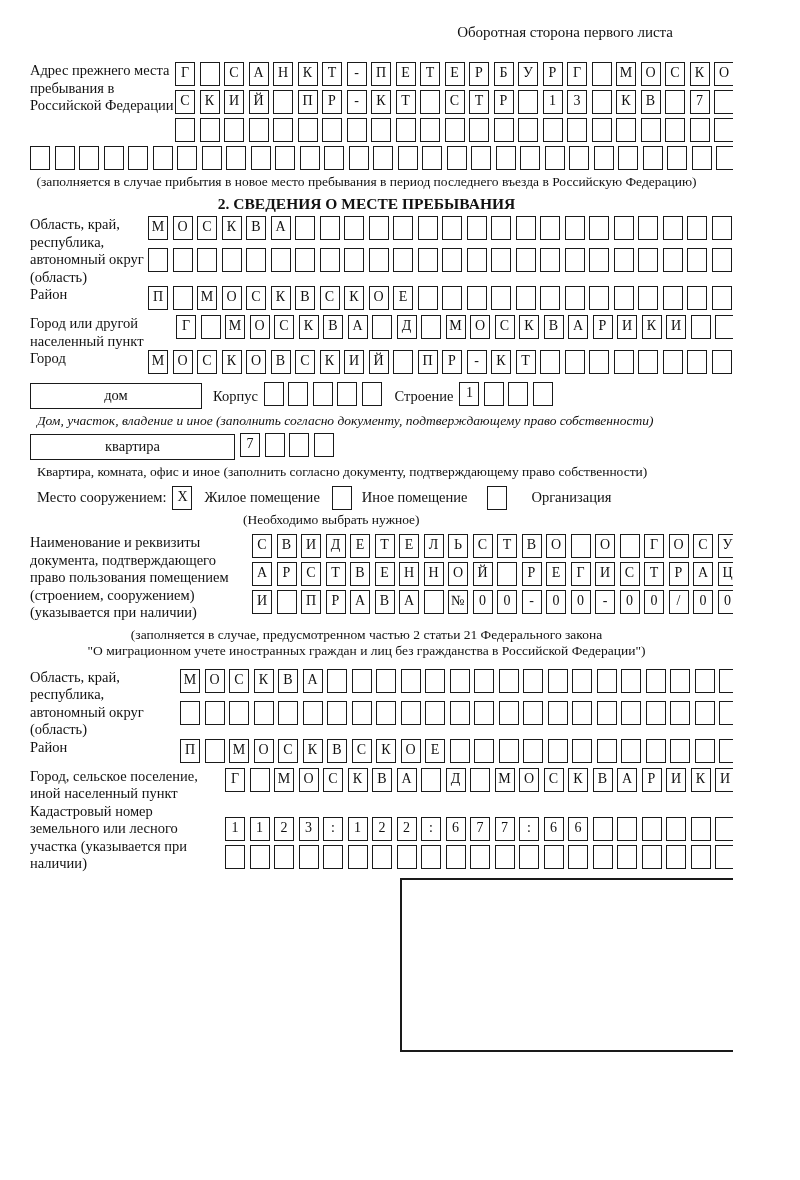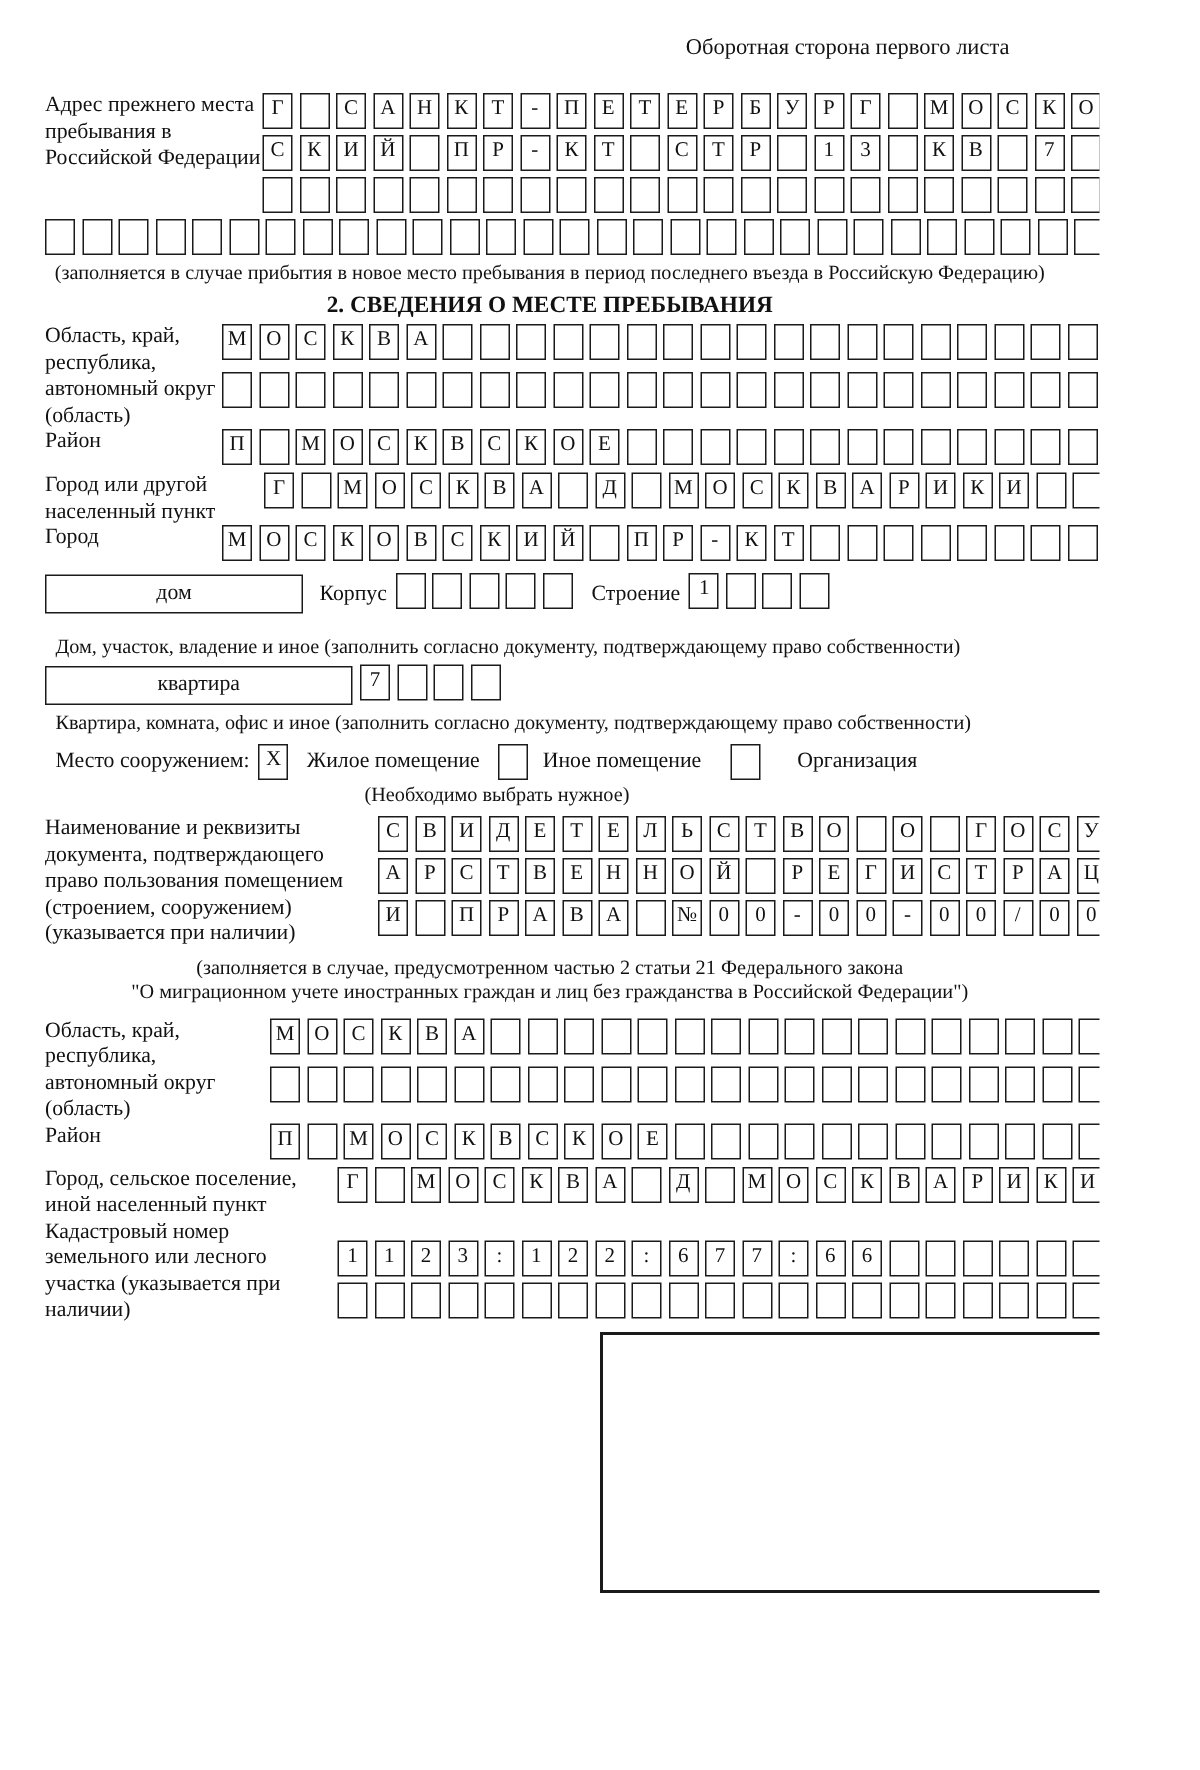--- a/index.html
+++ b/index.html
@@ -103,21 +103,21 @@
     <div class="boxes gap5"><span class="cell">М</span><span class="cell">О</span><span class="cell">С</span><span class="cell">К</span><span class="cell">О</span><span class="cell">В</span><span class="cell">С</span><span class="cell">К</span><span class="cell">И</span><span class="cell">Й</span><span class="cell"></span><span class="cell">П</span><span class="cell">Р</span><span class="cell">-</span><span class="cell">К</span><span class="cell">Т</span><span class="cell"></span><span class="cell"></span><span class="cell"></span><span class="cell"></span><span class="cell"></span><span class="cell"></span><span class="cell"></span><span class="cell"></span><span class="cell"></span></div>
   </div>
 
   <div class="dom-row">
     <div class="outbox dom-box">дом</div>
     <div class="inline-lbl" style="margin-left:6px; margin-right:6px;">Корпус</div>
     <div class="boxes"><span class="cell"></span><span class="cell"></span><span class="cell"></span><span class="cell"></span><span class="cell"></span></div>
     <div class="inline-lbl" style="margin-left:8px; margin-right:6px;">Строение</div>
     <div class="boxes"><span class="cell">1</span><span class="cell"></span><span class="cell"></span><span class="cell"></span></div>
   </div>
-  <div class="caption" style="margin-top:13px; padding-left:7px;">Дом, участок, владение и иное (заполнить согласно документу, подтверждающему право собственности)</div>
+  <div class="caption" style="margin-top:3px; padding-left:7px;font-style:italic;">Дом, участок, владение и иное (заполнить согласно документу, подтверждающему право собственности)</div>
 
   <div class="dom-row" style="margin-top:4px;">
     <div class="outbox kv-box">квартира</div>
     <div class="boxes"><span class="cell">7</span><span class="cell"></span><span class="cell"></span><span class="cell"></span></div>
   </div>
   <div class="caption" style="margin-top:3px; padding-left:7px;">Квартира, комната, офис и иное (заполнить согласно документу, подтверждающему право собственности)</div>
 
   <div class="mesto-row">
     <span class="lbl" style="padding-left:7px;">Место сооружением:</span>
     <span class="cell" style="margin-left:6px;">X</span>

